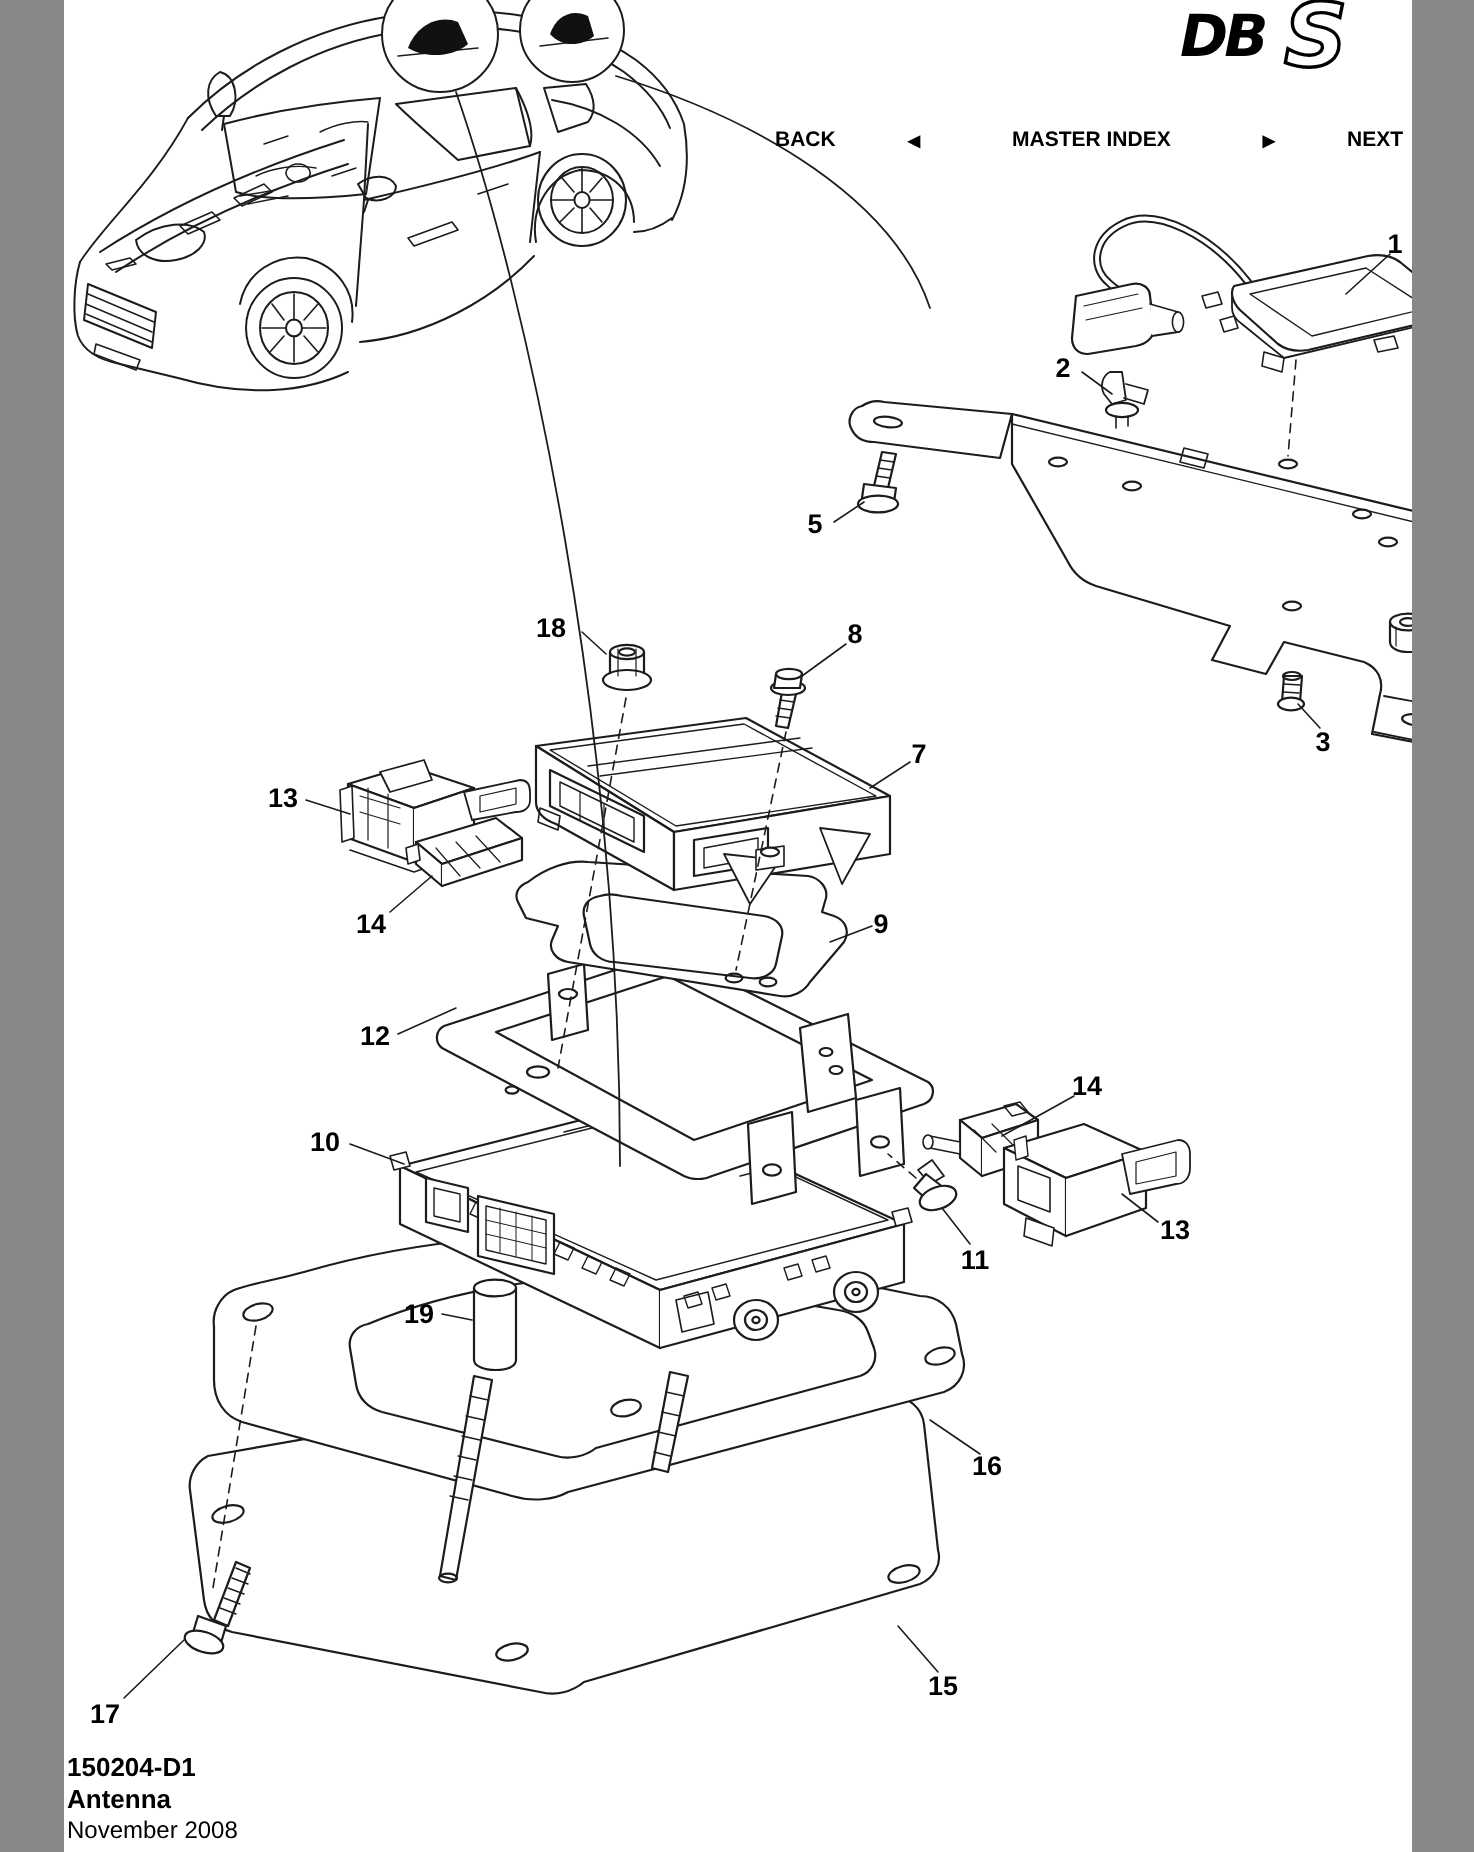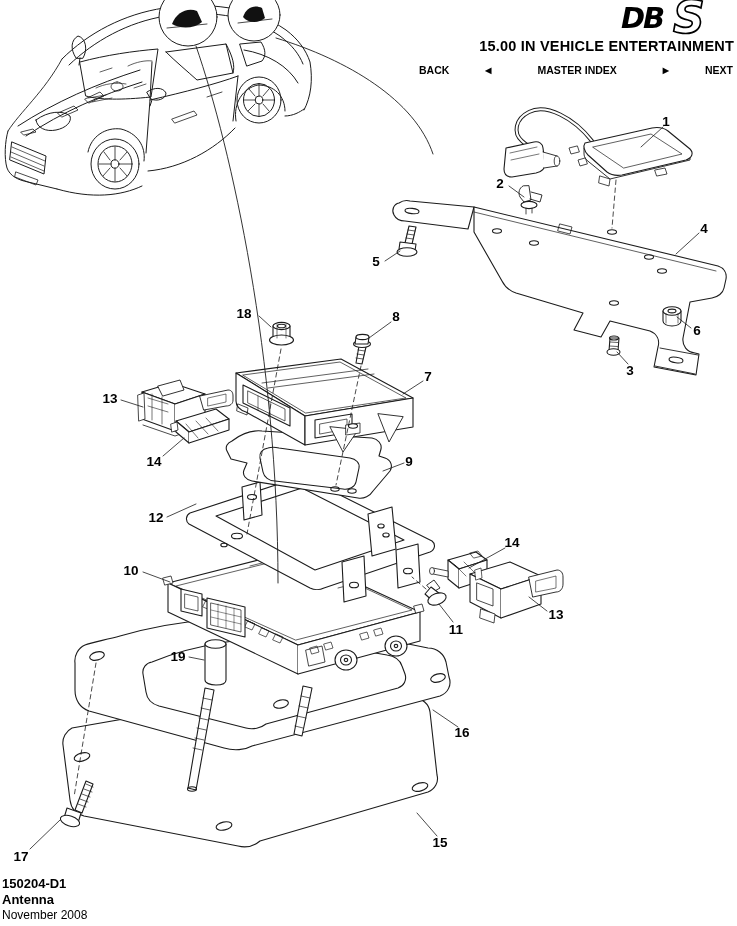--- a/index.html
+++ b/index.html
@@ -1,17 +1,17 @@
 <!DOCTYPE html>
 <html><head>
 <meta charset="utf-8">
 <style>
   html,body{margin:0;padding:0;background:#888;}
   .page{
-    position:relative;width:737px;height:926px;background:#ffffff;
+    position:relative;width:674px;height:926px;background:#ffffff;
     font-family:"Liberation Sans",sans-serif;color:#000;overflow:hidden;
     margin:0 auto;
   }
   .diagram-svg{position:absolute;left:0;top:0;}
   
   .logo{position:absolute;top:0;right:0;width:122px;height:37px;}
   .section-title{
     position:absolute;top:38px;right:3px;font-size:14.5px;font-weight:bold;
     letter-spacing:.2px;white-space:nowrap;
   }
@@ -372,21 +372,20 @@
       <path d="M196,46 C232,150 278,360 278,583"></path>
       <path d="M276,38 C348,60 415,100 433,154"></path>
     </g>
   </svg>
 
   <svg class="logo" viewBox="0 0 122 37">
     <text x="6" y="28" font-family="DejaVu Sans, sans-serif" font-size="29" font-weight="bold" font-style="italic" letter-spacing="-2" fill="#000000">DB</text>
     <text x="58" y="33" font-family="DejaVu Sans, sans-serif" font-size="44" font-weight="bold" font-style="italic" fill="#ffffff" stroke="#000000" stroke-width="1.7">S</text>
   </svg>
 
-  <div class="section-title">15.00 IN VEHICLE ENTERTAINMENT</div>
 
   <nav class="nav">
     <span>BACK</span>
     <span class="smallgap"></span>
     <span class="arrow">◀</span>
     <span class="navgap"></span>
     <span>MASTER INDEX</span>
     <span class="navgap"></span>
     <span class="arrow">▶</span>
     <span class="smallgap"></span>

